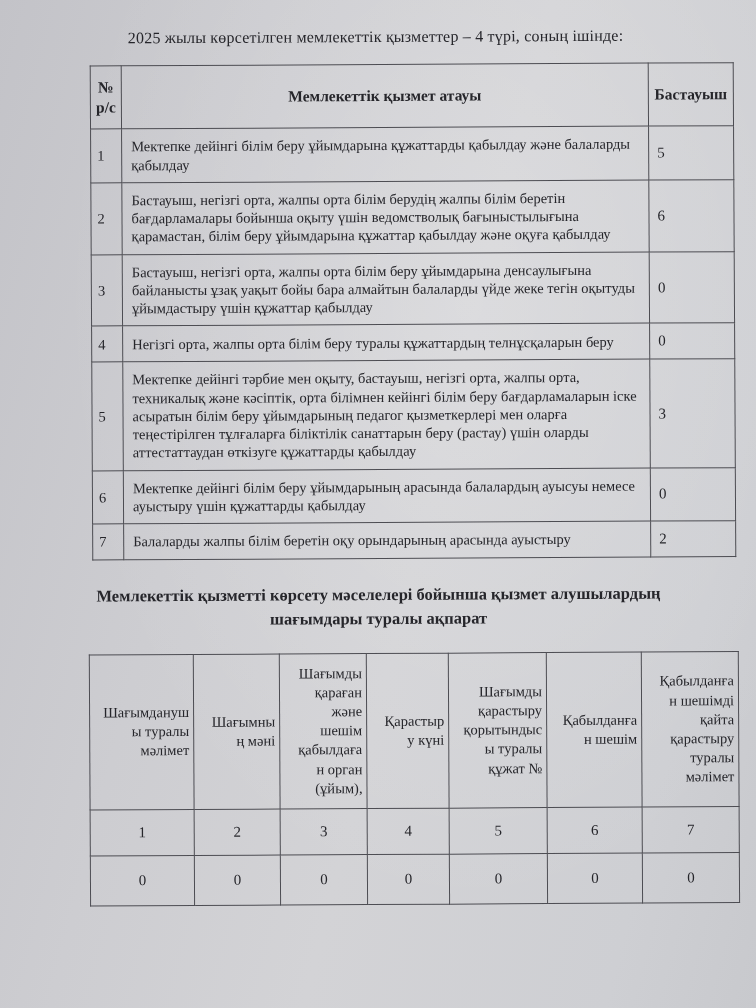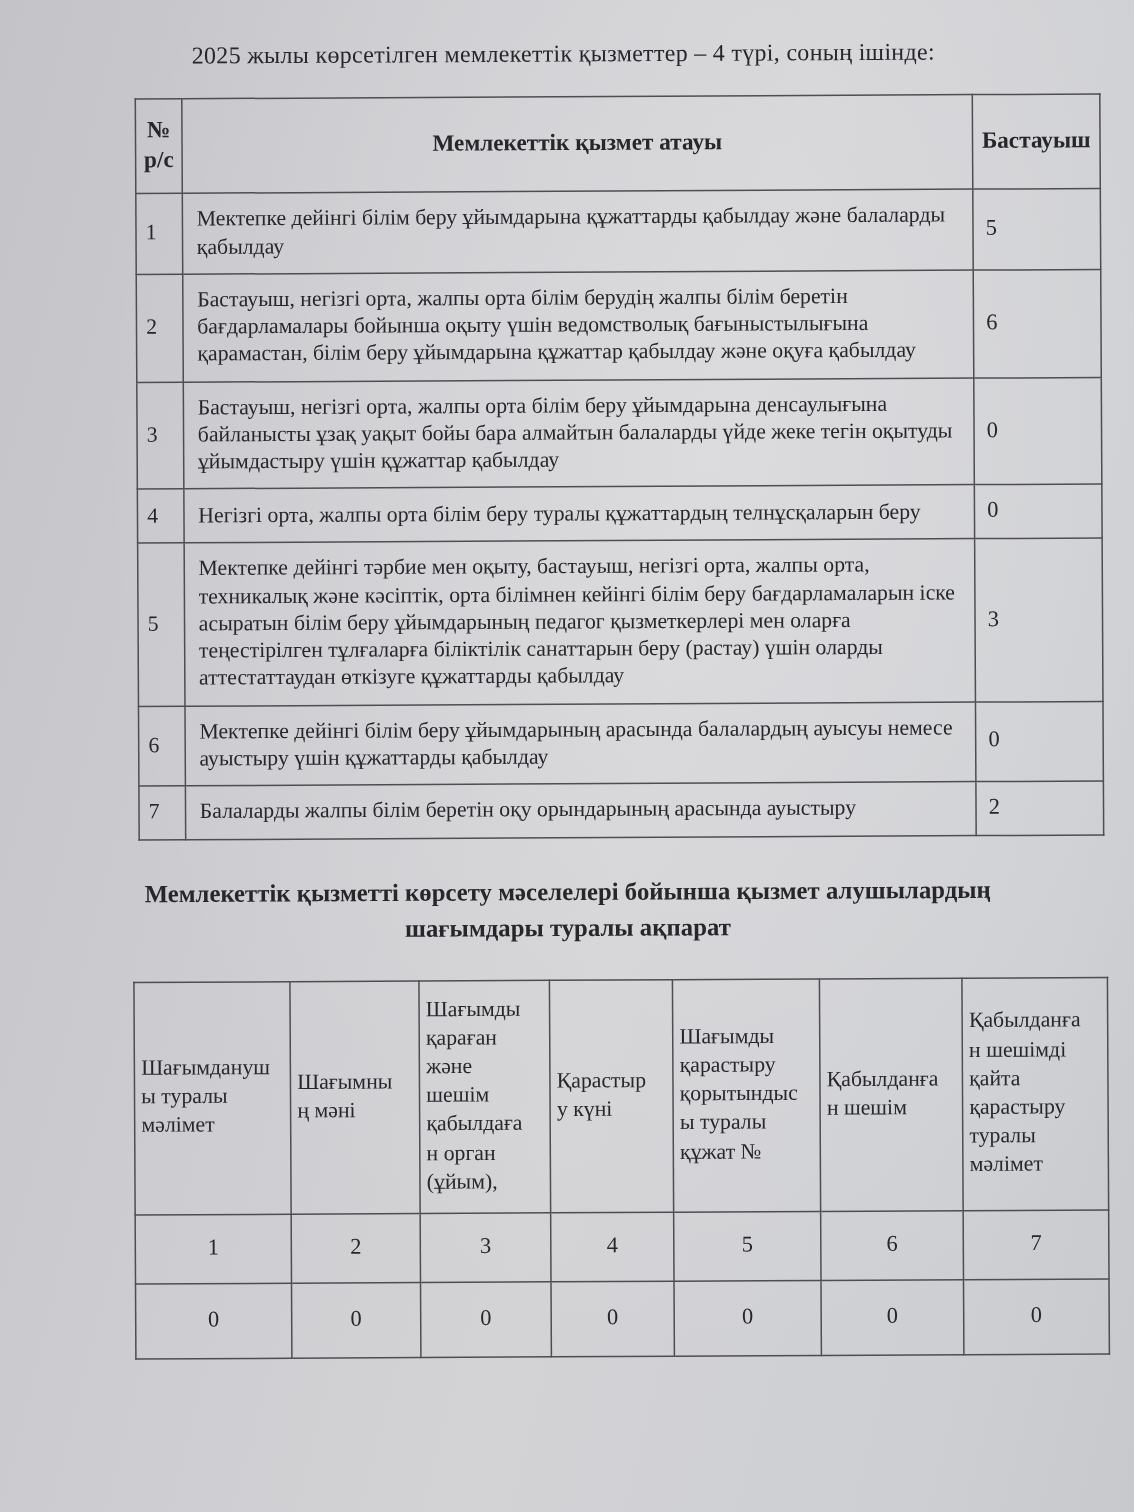--- a/index.html
+++ b/index.html
@@ -68,21 +68,21 @@
   table.t2 col.k1 { width: 104px; }
   table.t2 col.k2 { width: 86px; }
   table.t2 col.k3 { width: 87px; }
   table.t2 col.k4 { width: 82px; }
   table.t2 col.k5 { width: 98px; }
   table.t2 col.k6 { width: 95px; }
   table.t2 col.k7 { width: 97px; }
   table.t2 th {
     font-weight: normal;
     font-size: 14.5px;
-    text-align: left;
+    text-align: right;
     padding: 10px 4px;
     white-space: pre-line;
     line-height: 1.32;
   }
   table.t2 td {
     text-align: center;
     font-size: 15px;
   }
   table.t2 tr.colnum-row td { padding: 13px 2px; }
   table.t2 tr.values-row td { padding: 15px 2px; }

